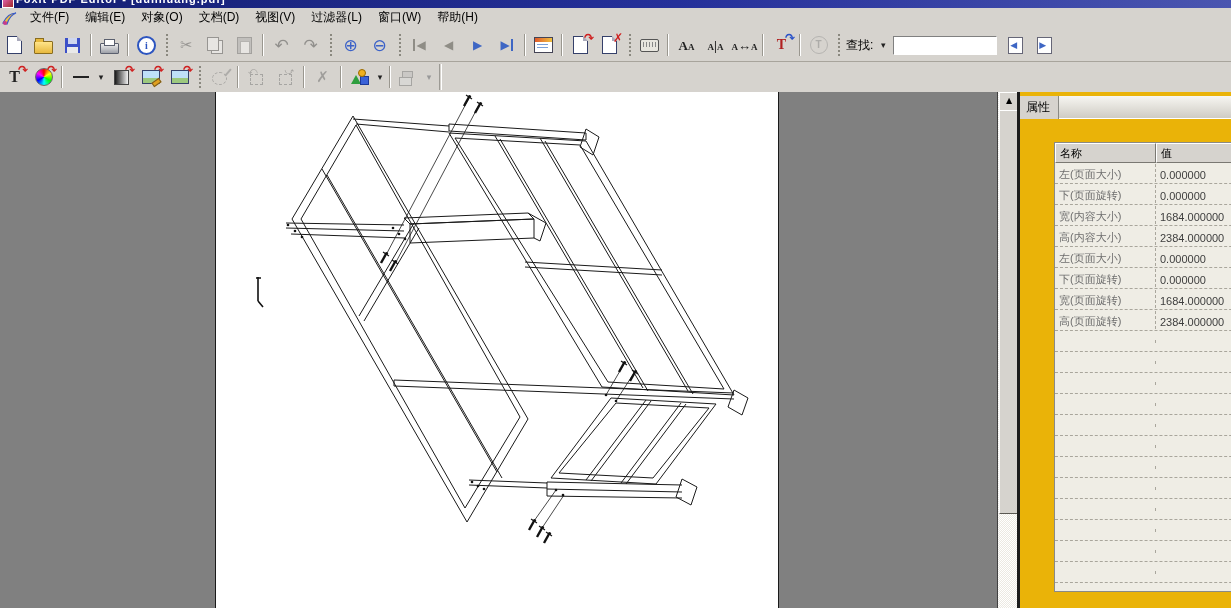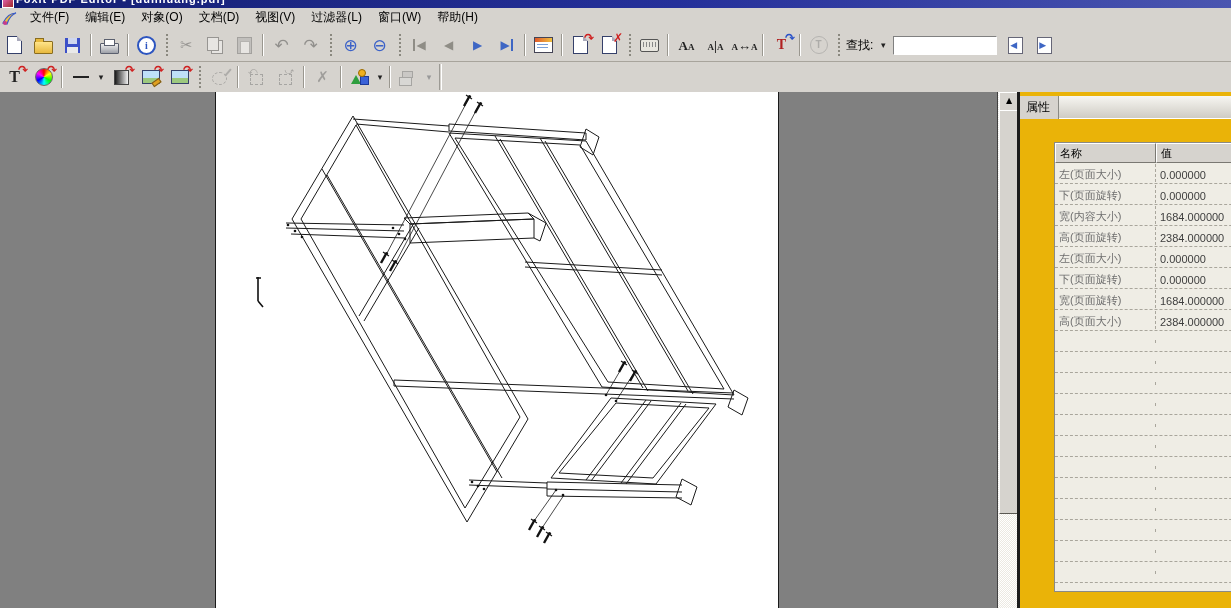--- a/index.html
+++ b/index.html
@@ -433,37 +433,37 @@
           </div>
           <div class="prow">
             <span class="pn">下(页面旋转)</span>
             <span class="pv">0.000000</span>
           </div>
           <div class="prow">
             <span class="pn">宽(内容大小)</span>
             <span class="pv">1684.000000</span>
           </div>
           <div class="prow">
-            <span class="pn">高(页面旋转)</span>
+            <span class="pn">高(内容大小)</span>
             <span class="pv">2384.000000</span>
           </div>
           <div class="prow">
             <span class="pn">左(页面大小)</span>
             <span class="pv">0.000000</span>
           </div>
           <div class="prow">
             <span class="pn">下(页面旋转)</span>
             <span class="pv">0.000000</span>
           </div>
           <div class="prow">
             <span class="pn">宽(页面旋转)</span>
             <span class="pv">1684.000000</span>
           </div>
           <div class="prow">
-            <span class="pn">高(页面大小)</span>
+            <span class="pn">高(页面旋转)</span>
             <span class="pv">2384.000000</span>
           </div>
           <div class="prow">
             <span class="pn"></span>
             <span class="pv"></span>
           </div>
           <div class="prow">
             <span class="pn"></span>
             <span class="pv"></span>
           </div>

